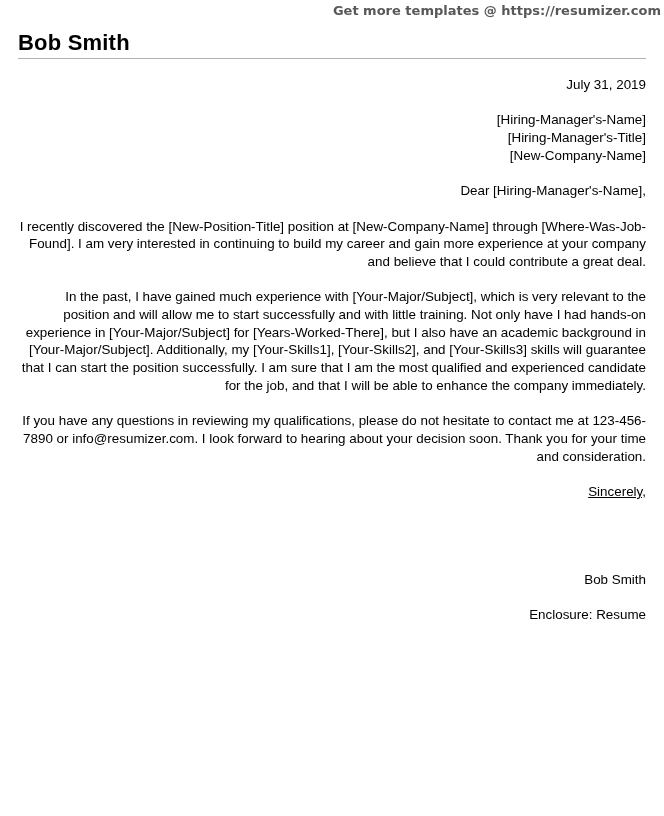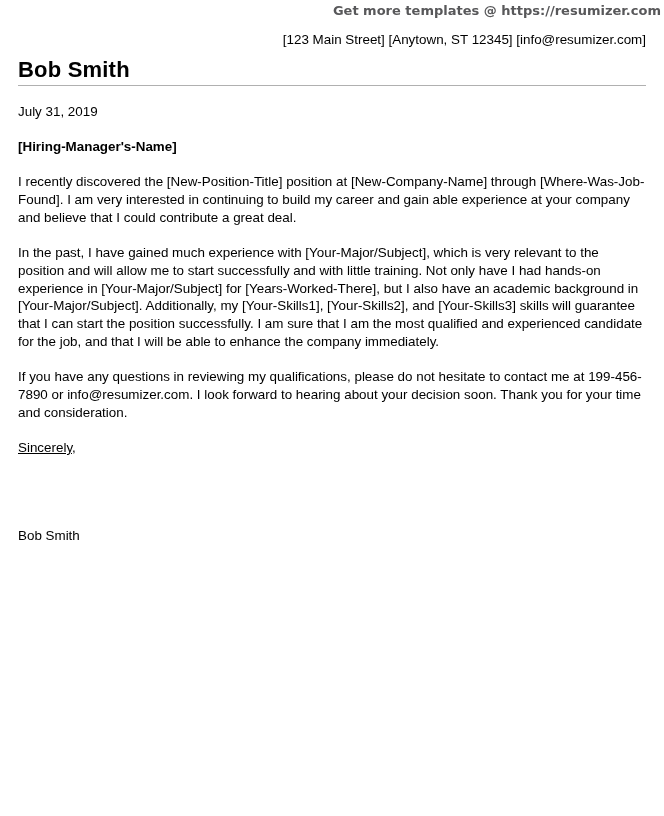--- a/index.html
+++ b/index.html
@@ -47,60 +47,63 @@
     font-weight: bold;
     margin: 9px 0 0 0;
     padding-bottom: 4px;
     border-bottom: 1px solid var(--rule-gray, #b0b0b0);
     letter-spacing: 0.2px;
   }
 
   
   .letter {
     padding-top: 17px;
+    text-align: right;
   }
   .letter p {
     margin: 0 0 17.7px 0;
   }
   .recipient-line {
     display: block;
-    font-weight: bold;
   }
   .closing {
     margin-bottom: 70px !important; 
     text-decoration: underline;
   }
 </style>
 </head>
 <body>
 
 <div class="page">
 
   <header class="doc-header">
     <div class="tagline">Get more templates @ https://resumizer.com</div>
-    <div class="contact-line">[123 Main Street] [Anytown, ST 12345] [info@resumizer.com]</div>
   </header>
 
   <h1 class="sender-name">Bob Smith</h1>
 
   <main class="letter">
 
     <p>July 31, 2019</p>
 
     <p>
       <span class="recipient-line">[Hiring-Manager's-Name]</span>
+      <span class="recipient-line">[Hiring-Manager's-Title]</span>
+      <span class="recipient-line">[New-Company-Name]</span>
     </p>
 
+    <p>Dear [Hiring-Manager's-Name],</p>
 
-    <p>I recently discovered the [New-Position-Title] position at [New-Company-Name] through [Where-Was-Job-Found]. I am very interested in continuing to build my career and gain able experience at your company and believe that I could contribute a great deal.</p>
+    <p>I recently discovered the [New-Position-Title] position at [New-Company-Name] through [Where-Was-Job-Found]. I am very interested in continuing to build my career and gain more experience at your company and believe that I could contribute a great deal.</p>
 
     <p>In the past, I have gained much experience with [Your-Major/Subject], which is very relevant to the position and will allow me to start successfully and with little training. Not only have I had hands-on experience in [Your-Major/Subject] for [Years-Worked-There], but I also have an academic background in [Your-Major/Subject]. Additionally, my [Your-Skills1], [Your-Skills2], and [Your-Skills3] skills will guarantee that I can start the position successfully. I am sure that I am the most qualified and experienced candidate for the job, and that I will be able to enhance the company immediately.</p>
 
-    <p>If you have any questions in reviewing my qualifications, please do not hesitate to contact me at 199-456-7890 or info@resumizer.com. I look forward to hearing about your decision soon. Thank you for your time and consideration.</p>
+    <p>If you have any questions in reviewing my qualifications, please do not hesitate to contact me at 123-456-7890 or info@resumizer.com. I look forward to hearing about your decision soon. Thank you for your time and consideration.</p>
 
     <p class="closing">Sincerely,</p>
 
     <p>Bob Smith</p>
 
+    <p>Enclosure: Resume</p>
 
   </main>
 
 </div>
 
 </body></html>

